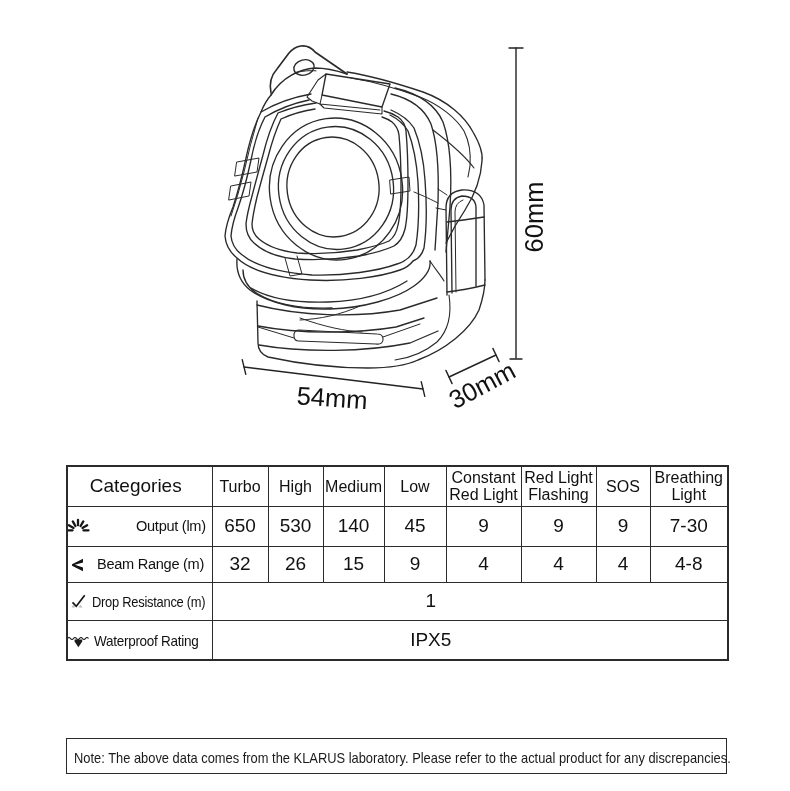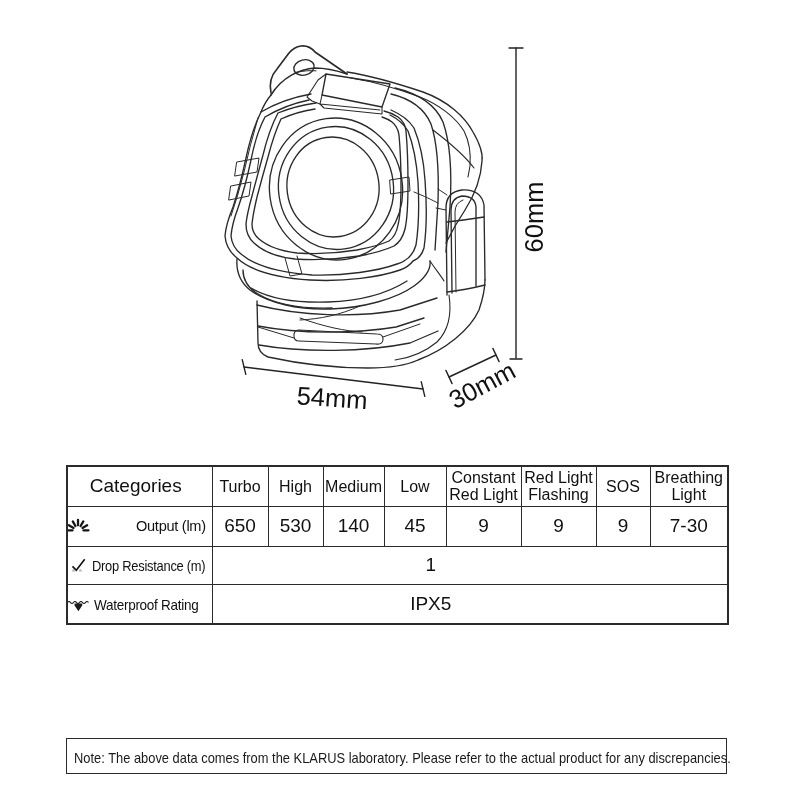--- a/index.html
+++ b/index.html
@@ -136,20 +136,35 @@
       <span class="t" style="font-size:15.5px">Output (lm)</span></td>
     <td class="num">650</td>
         <td class="num">530</td>
         <td class="num">140</td>
         <td class="num">45</td>
     <td class="num">9</td>
         <td class="num">9</td>
         <td class="num">9</td>
         <td class="num">7-30</td>
   </tr>
+  <tr style="height:36px">
+    <td class="lbl"><span class="ic" style="left:4px;width:11px;height:13px">
+      <svg width="11" height="13" viewBox="0 0 11 13" fill="#151515">
+              <path d="M11 0.2 L11 4.1 L2.9 6.3 L11 8.9 L11 12.8 L0 7.2 L0 5.8 Z"></path>
+            </svg></span>
+      <span class="t" style="font-size:15.5px">Beam Range (m)</span></td>
+    <td class="num">32</td>
+        <td class="num">26</td>
+        <td class="num">15</td>
+        <td class="num">9</td>
+    <td class="num">4</td>
+        <td class="num">4</td>
+        <td class="num">4</td>
+        <td class="num">4-8</td>
+  </tr>
   <tr style="height:38px">
     <td class="lbl"><span class="ic" style="left:2.5px;width:15px;height:14px">
       <svg width="15" height="14" viewBox="0 0 15 14" fill="none">
               <path d="M0.5 13.5 L2.2 10.8 L4.5 13.5 Z M7.5 13.5 L9.2 10.8 L11.5 13.5 Z" fill="#b9b9b9"></path>
               <path d="M1.5 8.3 L5.3 12.3 L13.7 1.2" stroke="#151515" stroke-width="1.7"></path>
             </svg></span>
       <span class="t" style="font-size:15px;transform:scaleX(0.86)">Drop Resistance (m)</span></td>
     <td class="num" colspan="8" style="padding-right:79px">1</td>
   </tr>
   <tr style="height:40px">

